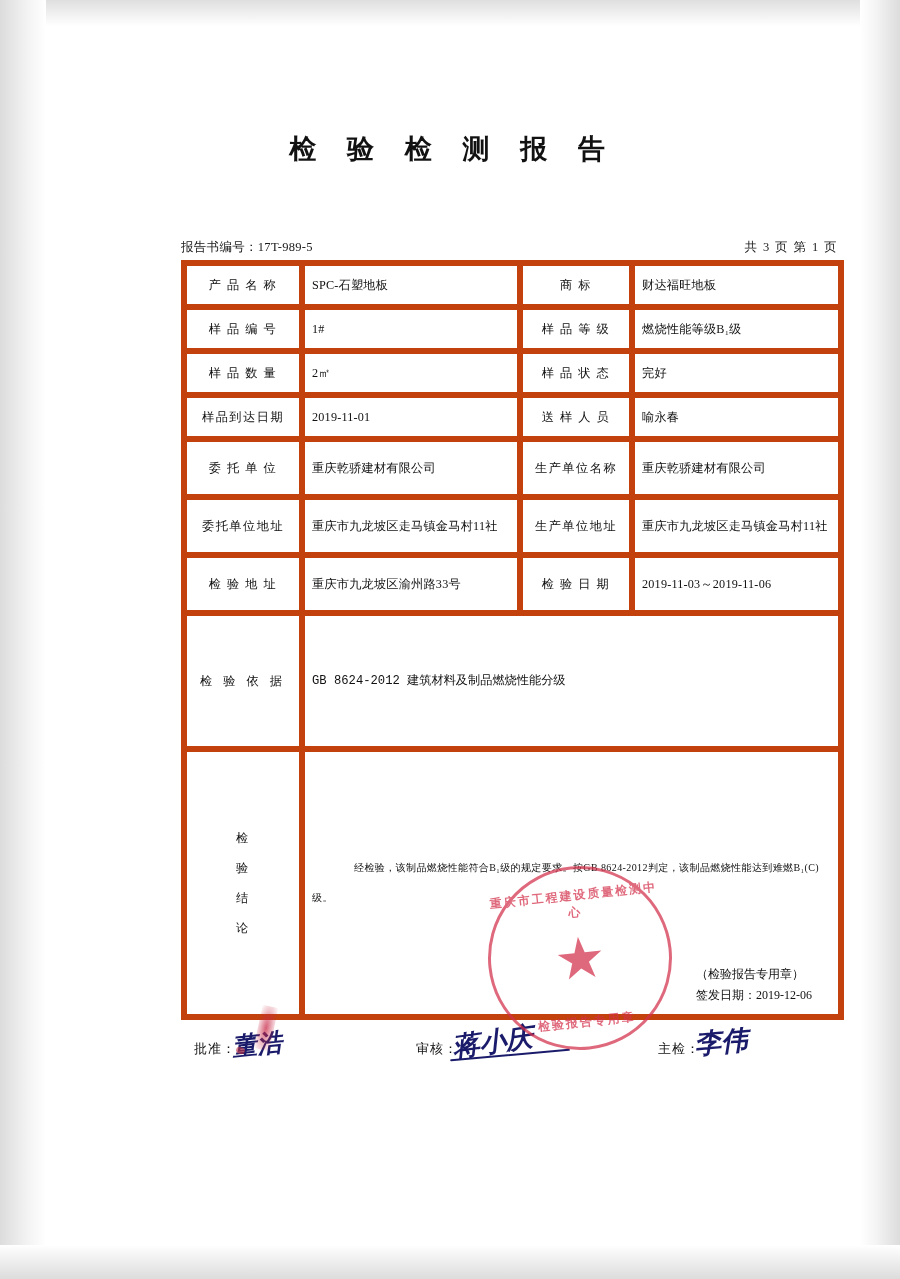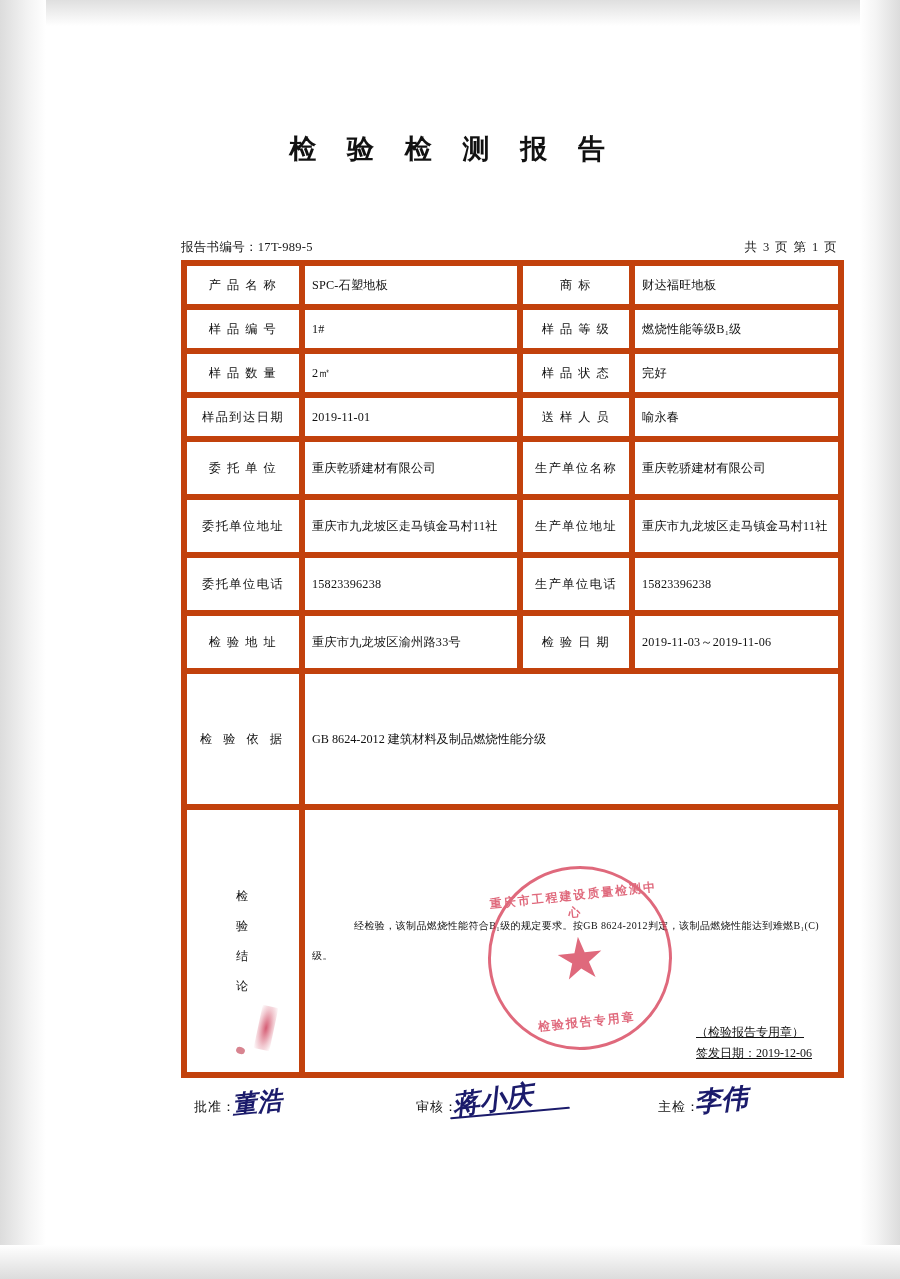--- a/index.html
+++ b/index.html
@@ -106,20 +106,21 @@
   .col-l2 { width: 112px; }
   .col-v2 { width: 209px; }
 
   tr.h-std td { height: 26px; }
   tr.h-mid td { height: 40px; }
 
   td.basis {
     height: 118px;
     vertical-align: top;
     padding-top: 50px;
+    font-family: Liberation Mono, monospace;
   }
   td.basis-label {
     height: 118px;
     vertical-align: top;
     padding-top: 50px;
     text-align: center;
     letter-spacing: 4px;
   }
 
   td.concl-label {
@@ -147,21 +148,20 @@
     text-indent: 42px;
     letter-spacing: 0.4px;
   }
   .concl-foot {
     position: absolute;
     right: 26px;
     bottom: 8px;
     font-size: 12px;
     line-height: 21px;
     text-align: left;
-    text-decoration: underline;
   }
 
   td.remark-label {
     height: 74px;
     vertical-align: middle;
     text-align: center;
     letter-spacing: 4px;
   }
   td.remark-body {
     height: 74px;
@@ -330,26 +330,20 @@
           <td class="label tight">委 托 单 位</td>
           <td class="value">重庆乾骄建材有限公司</td>
           <td class="label tight">生产单位名称</td>
           <td class="value">重庆乾骄建材有限公司</td>
         </tr>
         <tr class="h-mid">
           <td class="label tight">委托单位地址</td>
           <td class="value">重庆市九龙坡区走马镇金马村11社</td>
           <td class="label tight">生产单位地址</td>
           <td class="value">重庆市九龙坡区走马镇金马村11社</td>
-        </tr>
-        <tr class="h-mid">
-          <td class="label tight">委托单位电话</td>
-          <td class="value">15823396238</td>
-          <td class="label tight">生产单位电话</td>
-          <td class="value">15823396238</td>
         </tr>
         <tr class="h-mid">
           <td class="label tight">检 验 地 址</td>
           <td class="value">重庆市九龙坡区渝州路33号</td>
           <td class="label tight">检 验 日 期</td>
           <td class="value">2019-11-03～2019-11-06</td>
         </tr>
         <tr>
           <td class="basis-label">检 验 依 据</td>
           <td class="basis" colspan="3">GB 8624-2012 建筑材料及制品燃烧性能分级</td>

